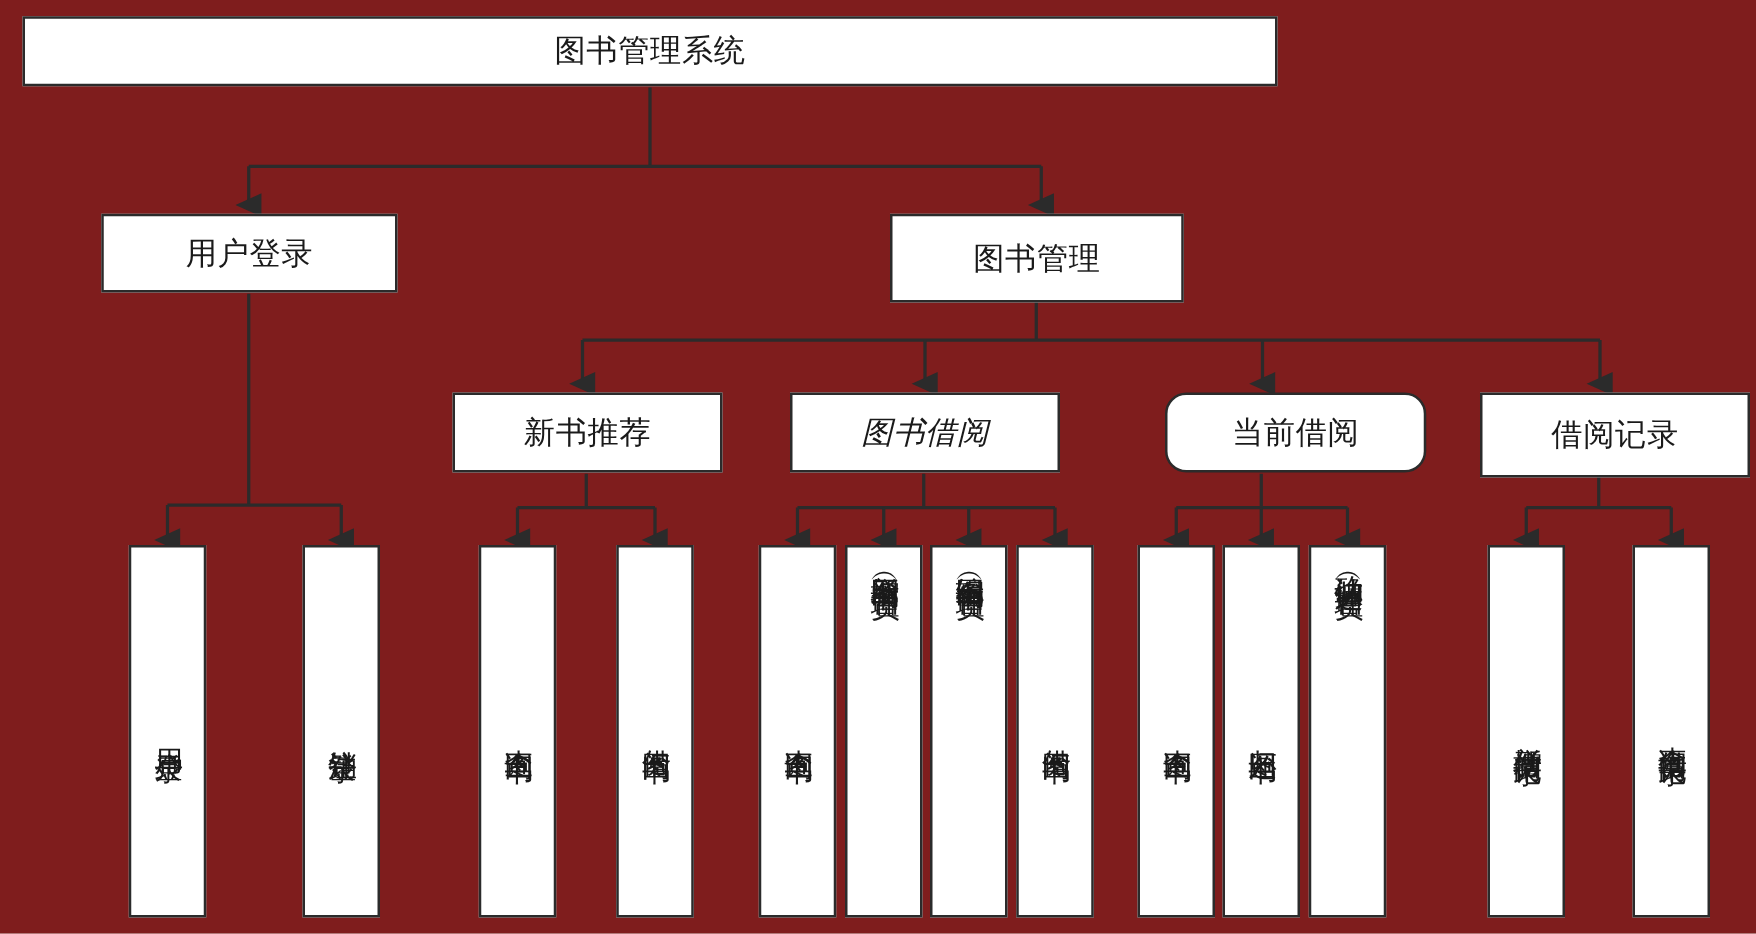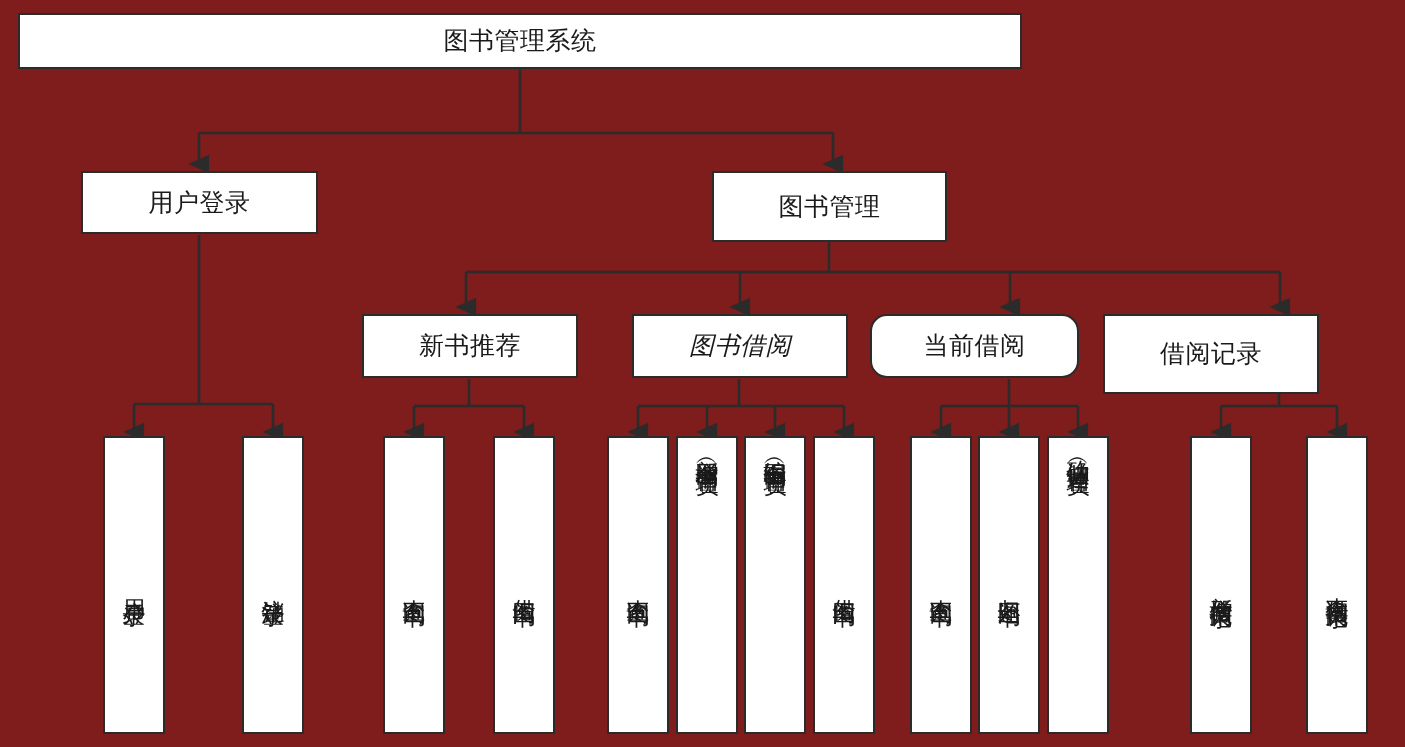--- a/index.html
+++ b/index.html
@@ -136,24 +136,24 @@
   <div class="node horiz" style="left:712px; top:171px; width:235px; height:71px;">
     <span class="label">图书管理</span>
   </div>
 
   <div class="node horiz" style="left:362px; top:314px; width:216px; height:64px;">
     <span class="label">新书推荐</span>
   </div>
   <div class="node horiz" style="left:632px; top:314px; width:216px; height:64px;font-style:italic;">
     <span class="label">图书借阅</span>
   </div>
-  <div class="node horiz" style="left:870px; top:314px; width:209px; height:64px;border-radius:17px;">
+  <div class="node horiz" style="left:932px; top:314px; width:209px; height:64px;border-radius:17px;">
     <span class="label">当前借阅</span>
   </div>
-  <div class="node horiz" style="left:1103px; top:314px; width:216px; height:80px;text-align:center;">
+  <div class="node horiz" style="left:1184px; top:314px; width:216px; height:68px;text-align:center;">
     <span class="label">借阅记录</span>
   </div>
 
   <div class="node vert center" style="left:103px; top:436px; width:62px; height:298px;">
     <span class="label">用户登录</span>
   </div>
   <div class="node vert center" style="left:242px; top:436px; width:62px; height:298px;">
     <span class="label">注销登录</span>
   </div>
 

